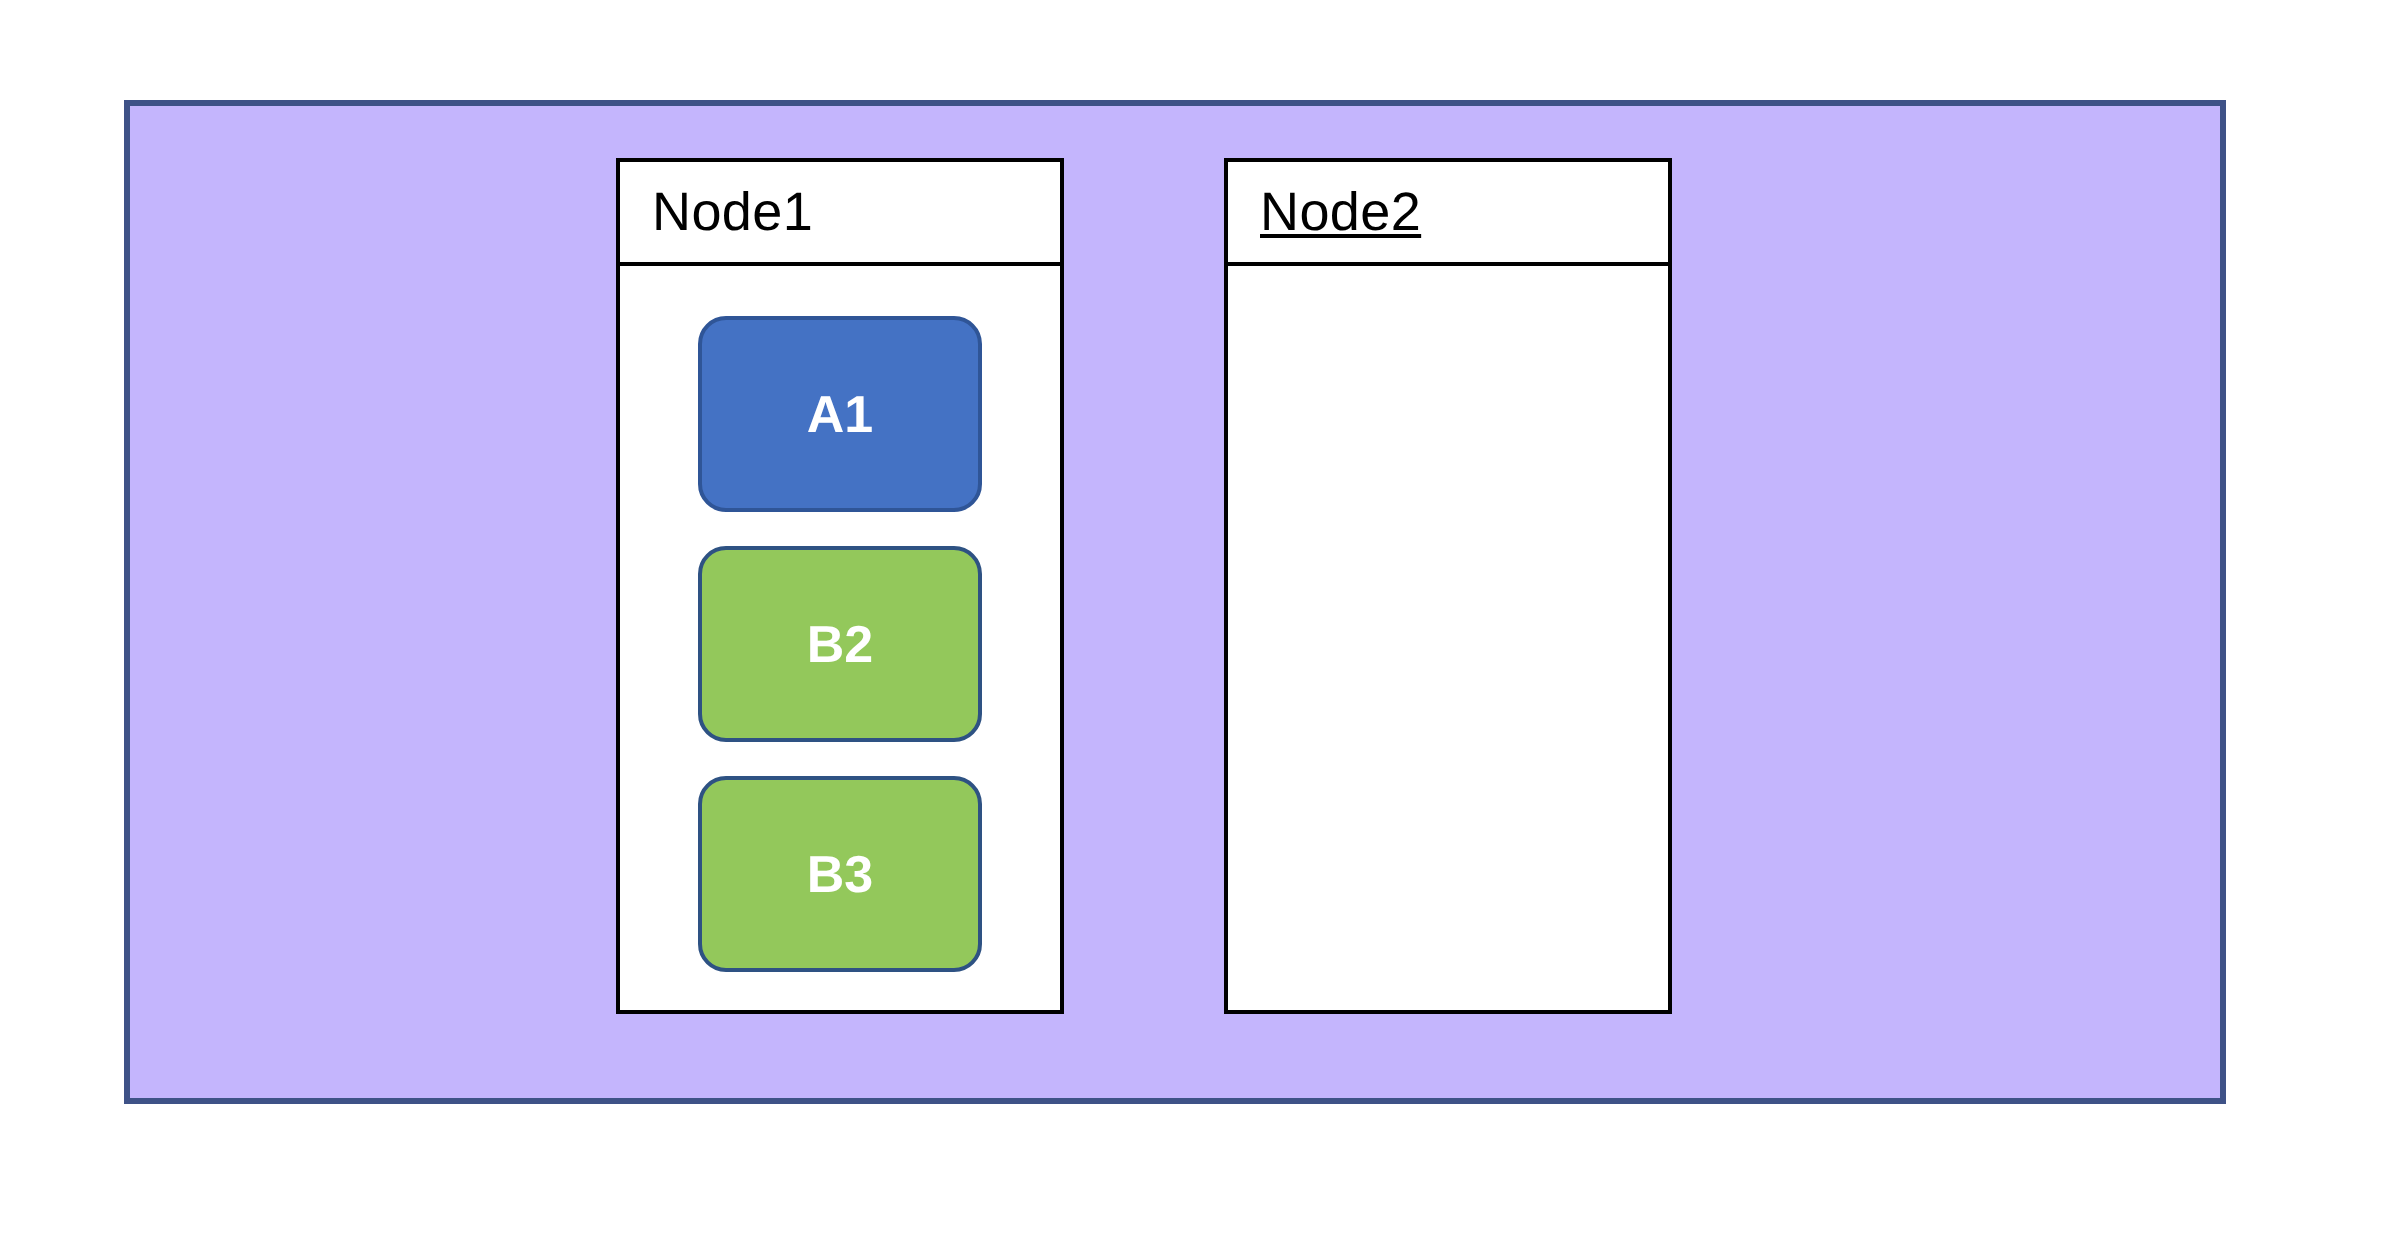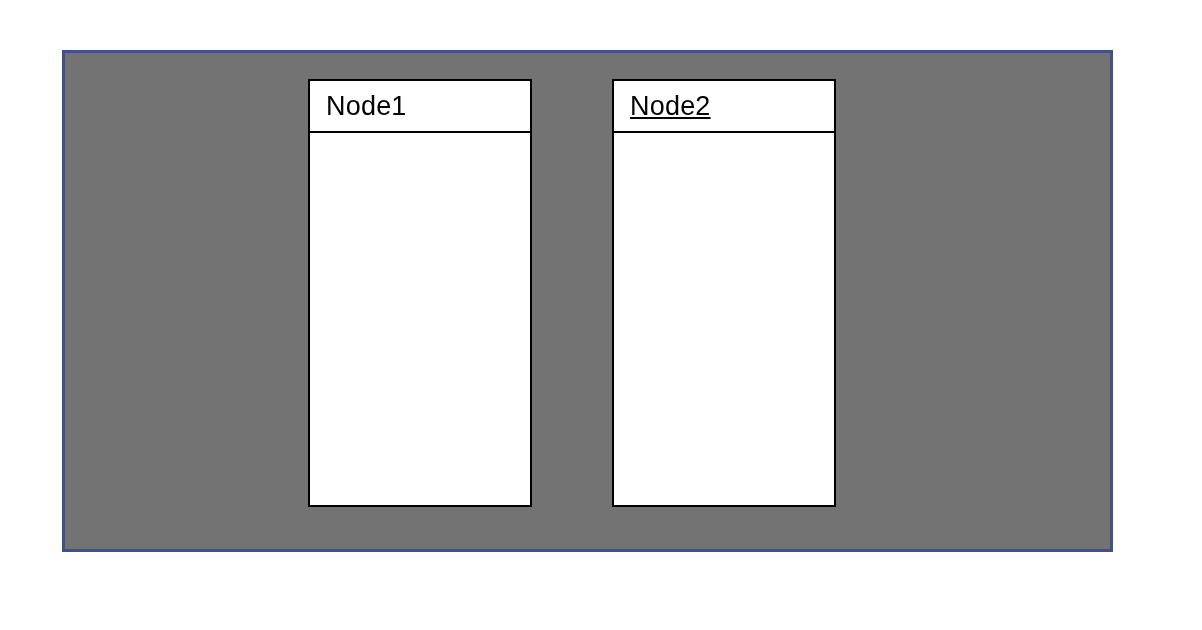--- a/index.html
+++ b/index.html
@@ -13,21 +13,21 @@
     background: #ffffff;
   }
 
   .outer-frame {
     position: absolute;
     left: 62px;
     top: 50px;
     width: 1051px;
     height: 502px;
     border: 3px solid var(--outer-border, #3E5287);
-    background: #737373;
+    background: #c4b5fd;
   }
 
   .node {
     position: absolute;
     top: 26px;
     width: 224px;
     height: 428px;
     border: 2.5px solid var(--node-border, #000000);
     background: #ffffff;
   }
@@ -82,20 +82,31 @@
 </head>
 <body>
 
 <div class="canvas">
   <div class="outer-frame">
 
     <div class="node node-1">
       <div class="node-header">
         <span class="node-title">Node1</span>
       </div>
+      <div class="node-body">
+        <div class="item c-blue">
+          <span class="item-label">A1</span>
+        </div>
+        <div class="item c-green">
+          <span class="item-label">B2</span>
+        </div>
+        <div class="item c-green">
+          <span class="item-label">B3</span>
+        </div>
+      </div>
     </div>
 
     <div class="node node-2">
       <div class="node-header">
         <span class="node-title">Node2</span>
       </div>
     </div>
 
   </div>
 </div>

